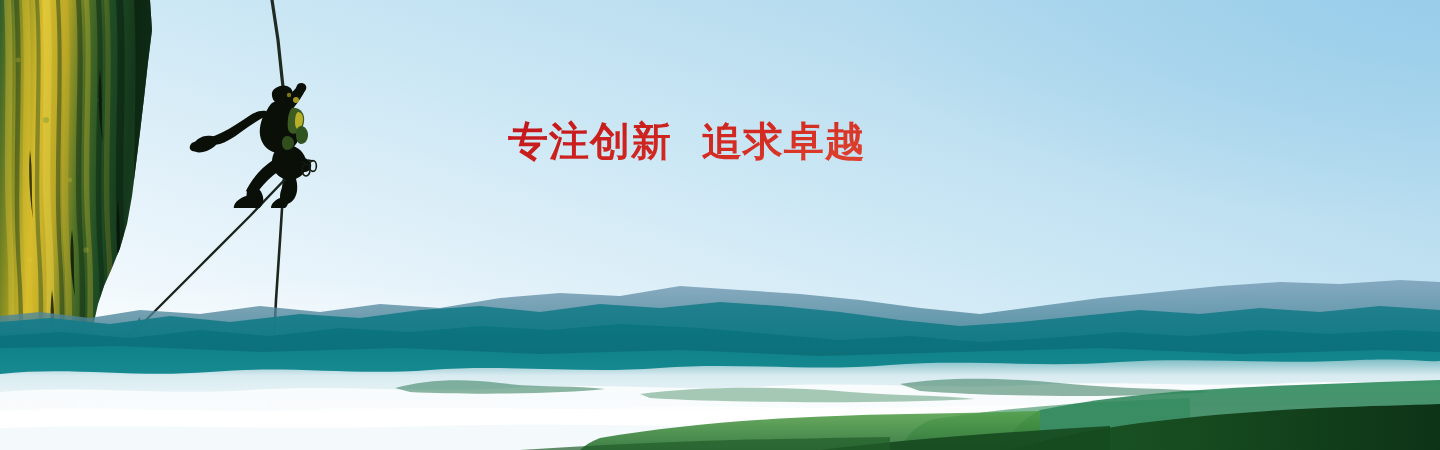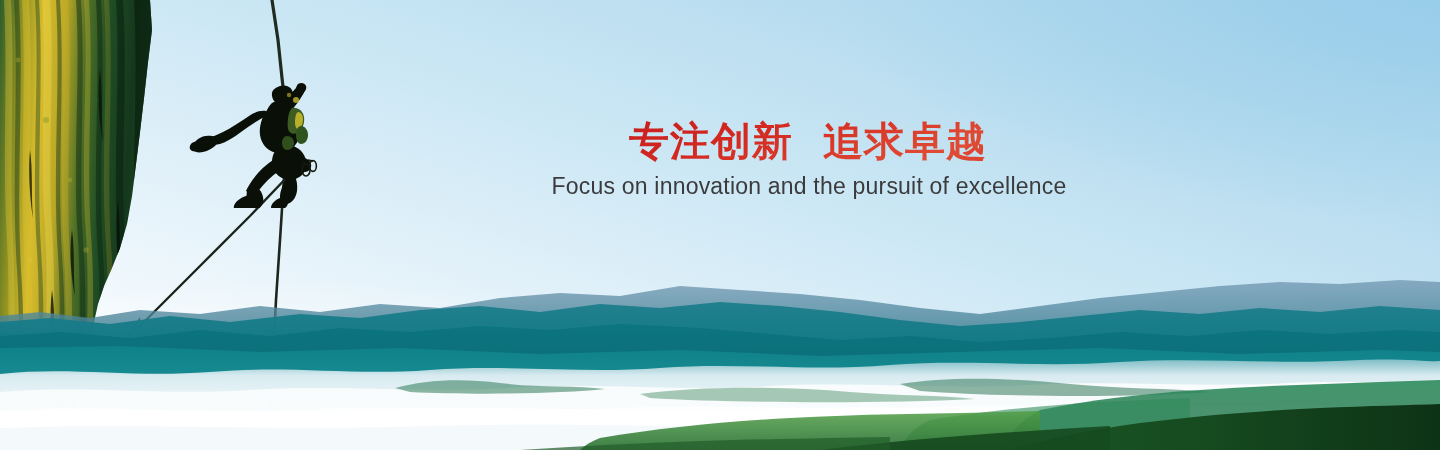--- a/index.html
+++ b/index.html
@@ -73,21 +73,20 @@
     height: 130px;
   }
 
   
   .text-block {
     position: absolute;
     left: 508px;
     top: 120px;
     width: 600px;
     z-index: 40;
-    text-align: center;
   }
   .headline {
     font-family: "DejaVu Sans", "Liberation Sans", sans-serif;
     font-size: 40px;
     font-weight: bold;
     line-height: 1.06;
     letter-spacing: 1px;
     white-space: pre;
     margin: 0;
     background: linear-gradient(160deg, #c2151b 0%, #d42a21 40%, #e04a33 72%, #d9392b 100%);
@@ -379,16 +378,15 @@
     <g stroke="#141a10" stroke-width="1.6" fill="none">
       <ellipse cx="118" cy="92" rx="4" ry="6"></ellipse>
       <ellipse cx="125" cy="88" rx="3.4" ry="5.4"></ellipse>
       <path d="M114,84 L118,86"></path>
       <path d="M120,82 L125,83"></path>
     </g>
   </svg>
 
   <div class="text-block">
     <h1 class="headline">专注创新  追求卓越</h1>
-    <p class="subtitle">Focus on innovation and the pursuit of excellence</p>
   </div>
 
 </div>
 
 </body></html>

